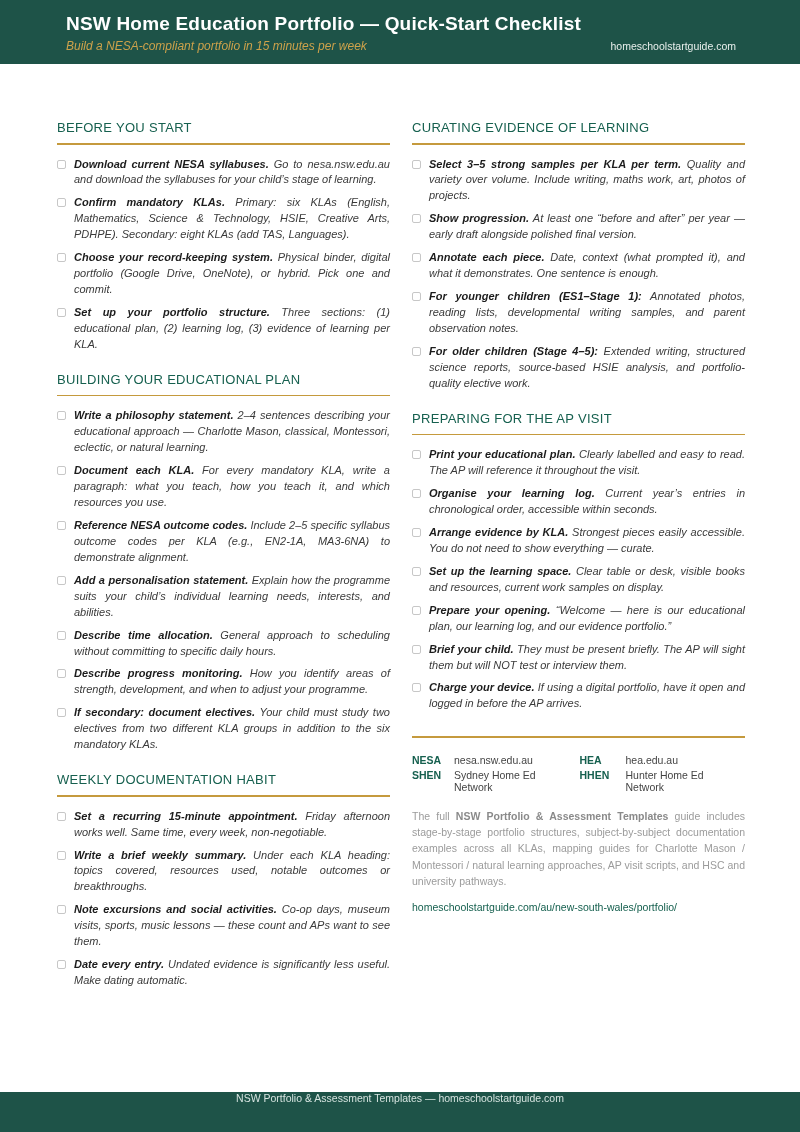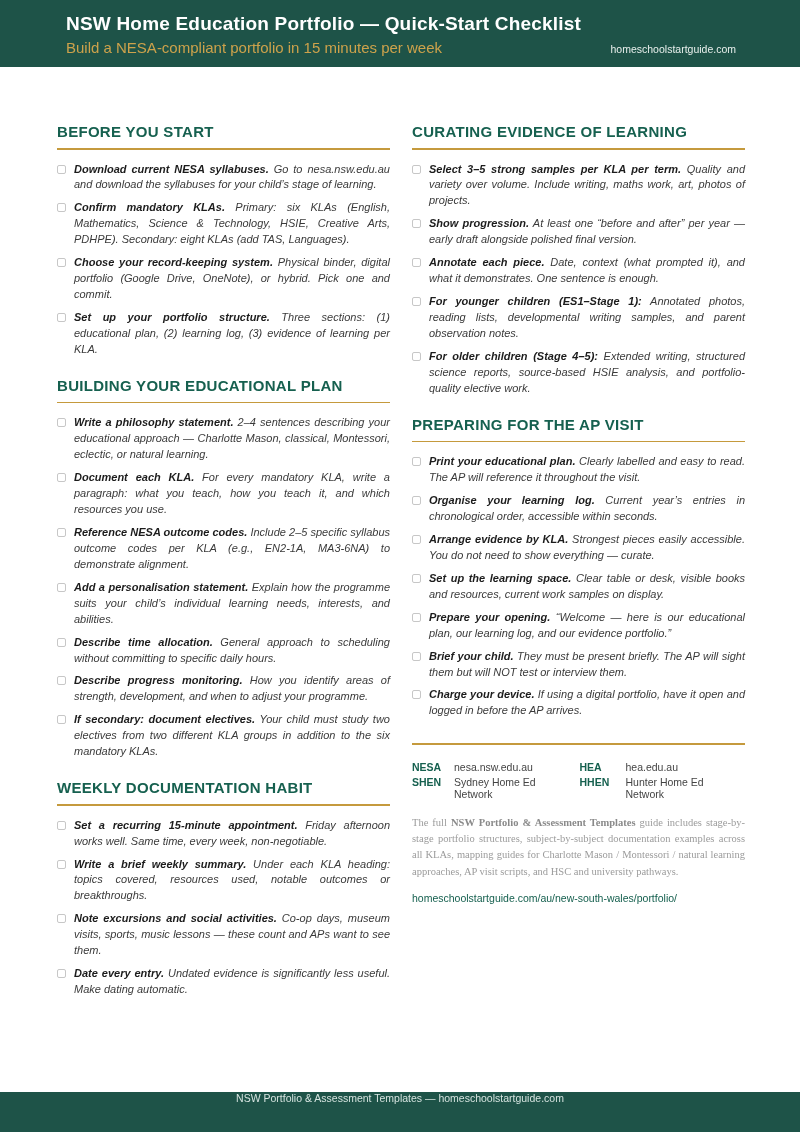--- a/index.html
+++ b/index.html
@@ -26,34 +26,34 @@
   header{
     background:var(--brand);
     display:flex;justify-content:space-between;
     padding:13px 64px 11px 66px;
     flex:0 0 auto;
   }
   header h1{
     color:var(--header-text);font-size:19px;font-weight:bold;
     letter-spacing:.2px;margin-bottom:4px;
   }
-  header .subtitle{color:var(--gold-light);font-size:15px;}
+  header .subtitle{color:var(--gold-light);font-size:12px;font-style:italic;}
   header .site{
     color:var(--header-site);font-size:10.5px;align-self:flex-end;
     padding-bottom:1px;
   }
   
   main{
     flex:1 1 auto;display:flex;gap:22px;
     padding:56px 55px 0 57px;overflow:hidden;
   }
   .col{width:333px;flex:0 0 333px;}
   section{margin-bottom:19px;}
   h2{
-    color:var(--teal);font-size:15px;font-weight:bold;
+    color:var(--teal);font-size:13px;font-weight:normal;
     letter-spacing:.3px;margin-bottom:8px;
   }
   .rule{height:1.5px;background:var(--gold);margin-bottom:12px;}
   .item{display:flex;gap:8px;margin-bottom:7px;font-style:italic;}
   .checkbox{
     flex:0 0 auto;width:9px;height:9px;margin-top:3px;
     border:1px solid var(--checkbox);border-radius:2px;background:#fff;
   }
   .item-text{
     flex:1 1 auto;font-size:11px;line-height:1.45;color:var(--body);
@@ -64,21 +64,21 @@
   .resources{margin-top:24px;}
   .resources .rule{margin-bottom:16px;}
   .links-grid{
     display:grid;grid-template-columns:36px 1fr 40px 1fr;
     row-gap:3px;column-gap:6px;font-size:10.5px;align-items:baseline;
   }
   .links-grid .lbl{color:var(--teal);font-weight:bold;}
   .links-grid .val{color:#444444;}
   .note{
     font-size:10.5px;color:var(--muted);line-height:1.55;
-    text-align:justify;margin:15px 0 12px;font-family:Liberation Serif, serif;
+    text-align:justify;margin:15px 0 12px;
   }
   .note b{color:var(--muted-bold);}
   .note-url{font-size:10.5px;font-weight:normal;color:var(--teal);}
   
   footer{
     flex:0 0 auto;height:40px;background:var(--brand);
     display:flex;align-items:flex-start;justify-content:center;
   }
   footer span{color:#d6e4e0;font-size:10.5px;}
 </style>

